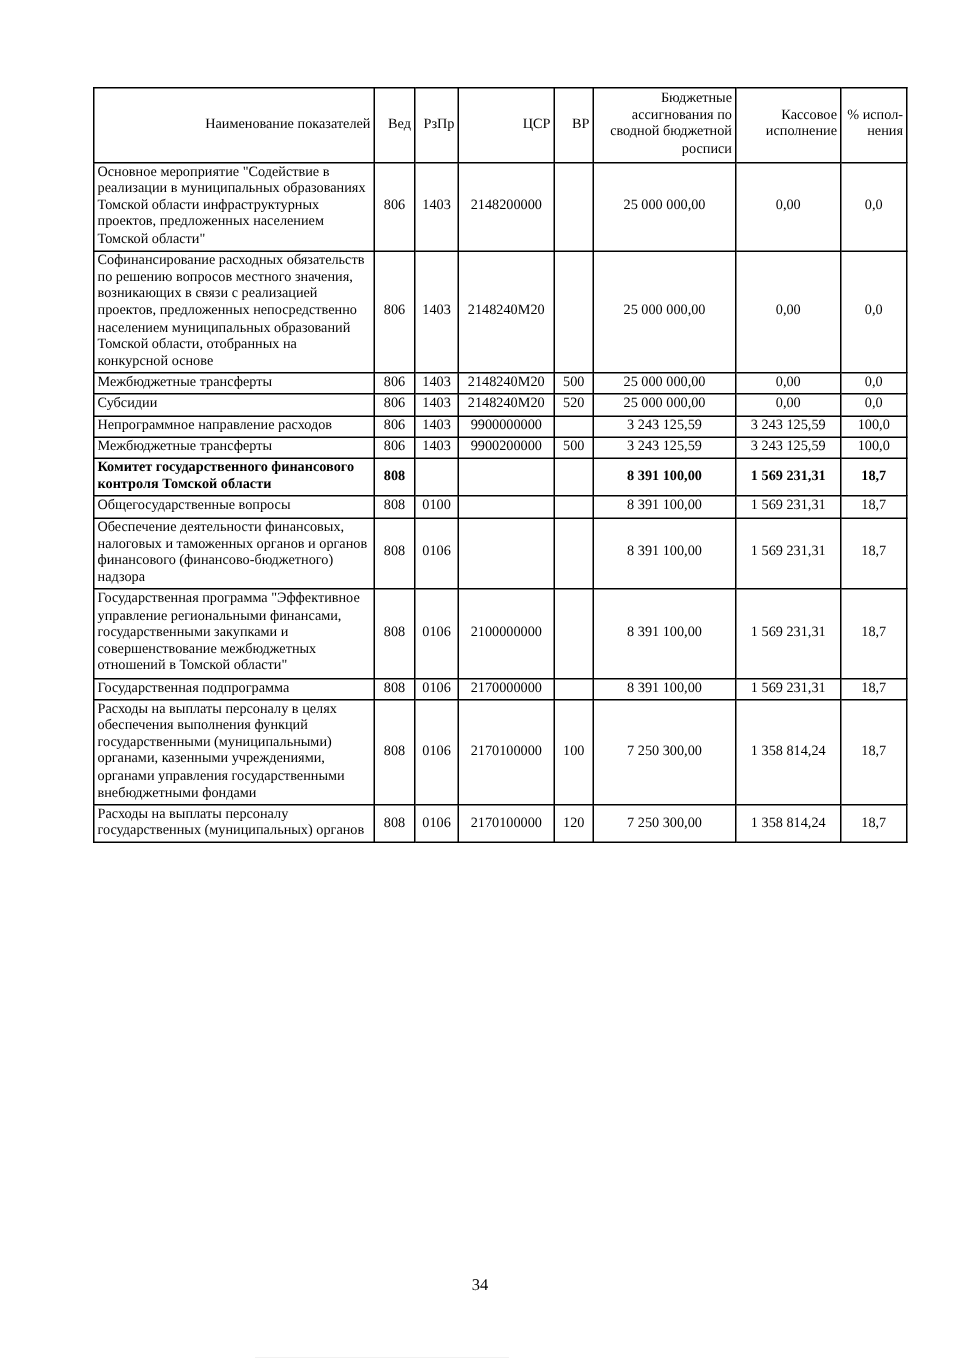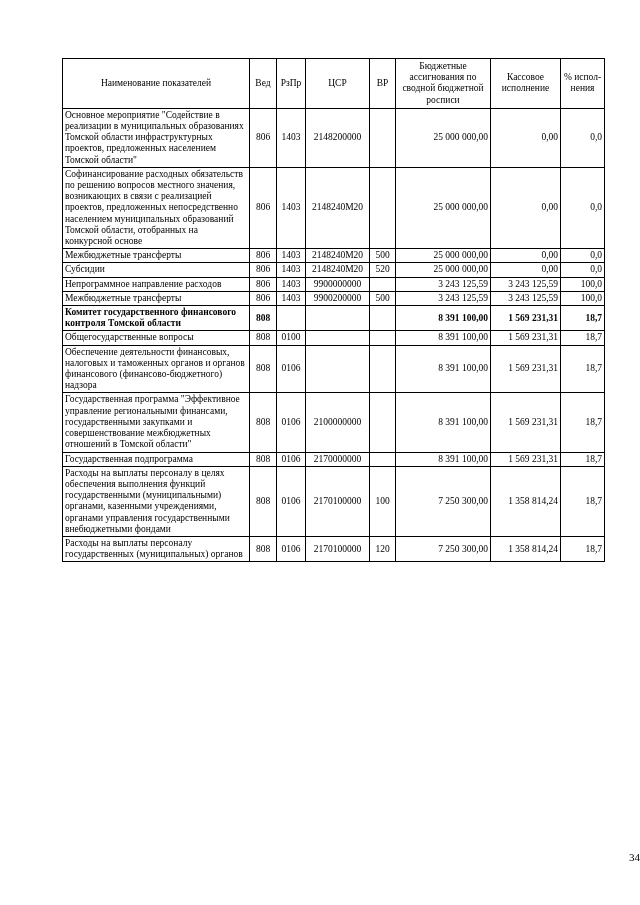--- a/index.html
+++ b/index.html
@@ -30,37 +30,37 @@
   table.budget th,
   table.budget td {
     border: 1px solid #000;
     padding: 1px 2px;
     vertical-align: middle;
     overflow: hidden;
     word-wrap: break-word;
   }
   table.budget th {
     font-weight: normal;
-    text-align: center;
+    text-align: right;
     padding: 2px 2px;
   }
   td.col-name { text-align: left; vertical-align: middle; }
   td.col-ved, td.col-rzpr, td.col-csr, td.col-vr { text-align: center; }
   td.col-budget, td.col-cash, td.col-pct {
-    text-align: right;
+    text-align: center;
     white-space: nowrap;
   }
   tr.bold td { font-weight: bold; }
   tr[data-name="table-row"] td { height: 11px; }
   .page-number {
     position: absolute;
     left: 0;
     right: 0;
     top: 851px;
-    text-align: right;
+    text-align: center;
     font-size: 11px;
     color: #000;
   }
   col.c-name { width: 187px; }
   col.c-ved { width: 27px; }
   col.c-rzpr { width: 29px; }
   col.c-csr { width: 64px; }
   col.c-vr { width: 26px; }
   col.c-budget { width: 95px; }
   col.c-cash { width: 70px; }

